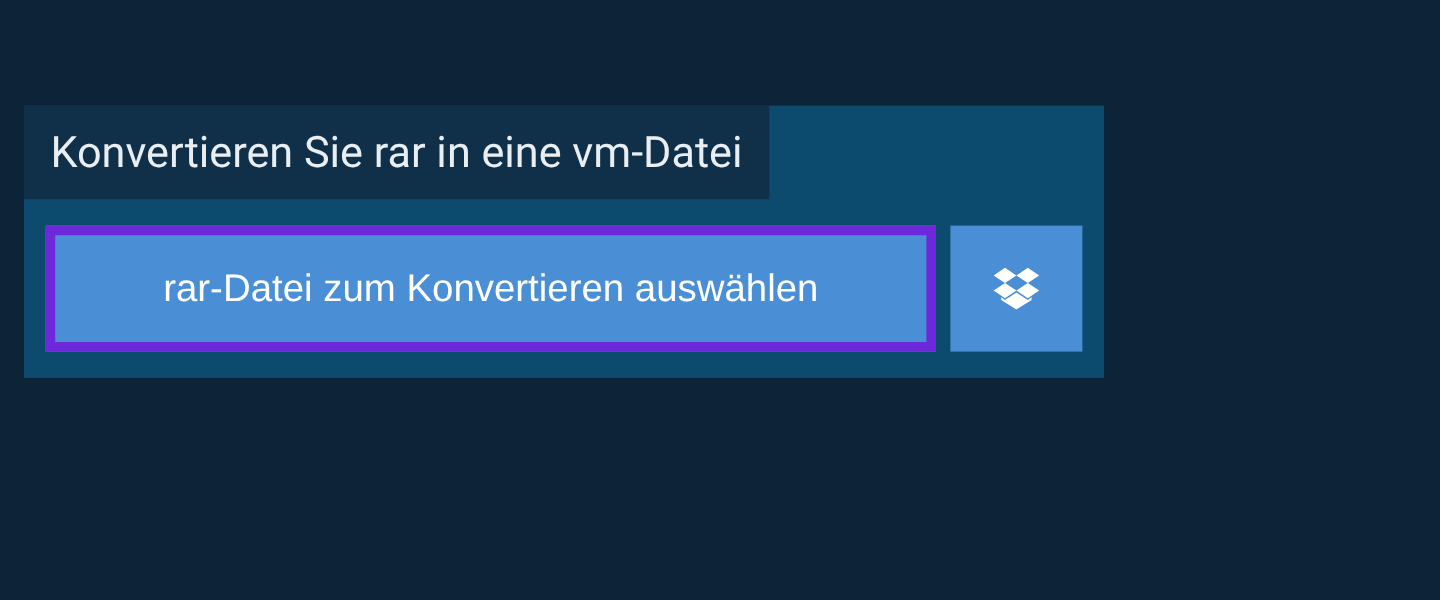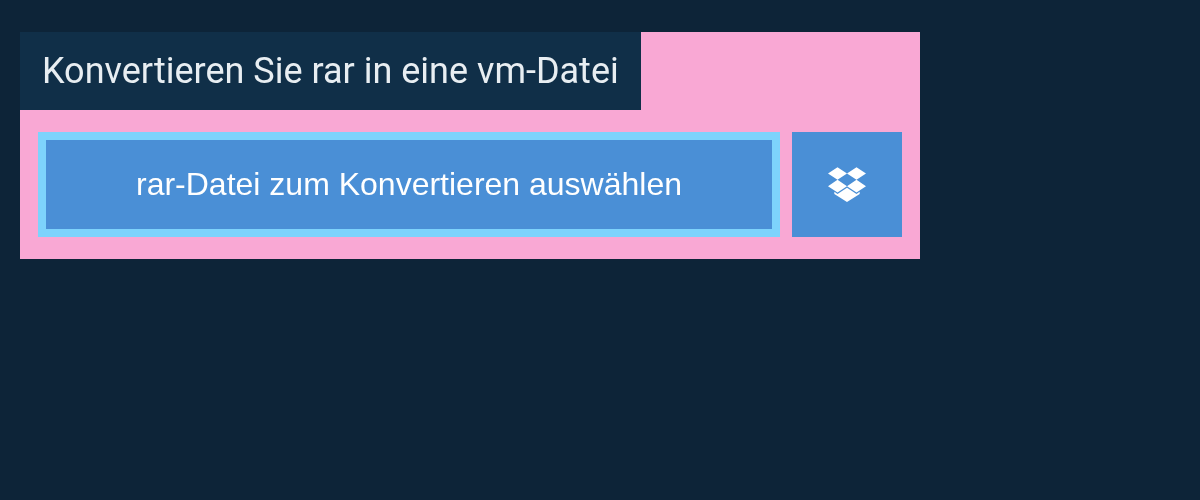--- a/index.html
+++ b/index.html
@@ -8,22 +8,22 @@
       box-sizing: border-box;
     }
     body {
       width: 1200px;
       height: 500px;
       background-color: #0d2438;
       font-family: -apple-system, BlinkMacSystemFont, "Segoe UI", Roboto, Helvetica, Arial, sans-serif;
       overflow: hidden;
     }
     .panel {
-      margin: 32px 20px 0 20px;
-      background-color: #f9a8d4;
+      margin: 88px 20px 0 20px;
+      background-color: #0c4a6e;
       width: 900px;
     }
     .title-bar {
       background-color: #102f48;
       padding: 18px 22px;
       display: inline-block;
     }
     .title-text {
       color: #e8eef2;
       font-size: 36px;
@@ -31,21 +31,21 @@
     }
     .action-row {
       display: flex;
       gap: 12px;
       padding: 22px 18px 22px 18px;
       align-items: stretch;
     }
     .select-file-button {
       flex: 1;
       background-color: #4a8fd6;
-      border: 8px solid #7dd3fc;
+      border: 8px solid #6d28d9;
       color: #ffffff;
       font-size: 32px;
       font-weight: 400;
       padding: 26px 36px;
       cursor: pointer;
       display: flex;
       align-items: center;
       justify-content: center;
     }
     .dropbox-button {

